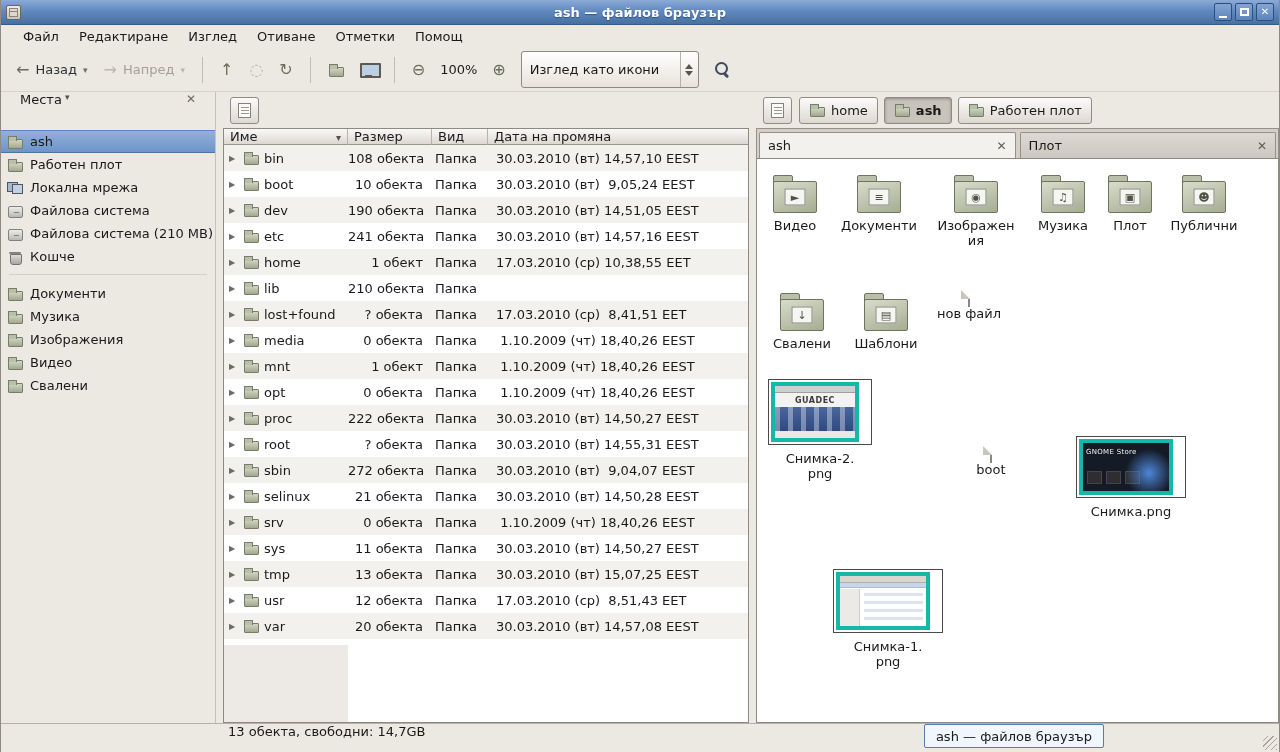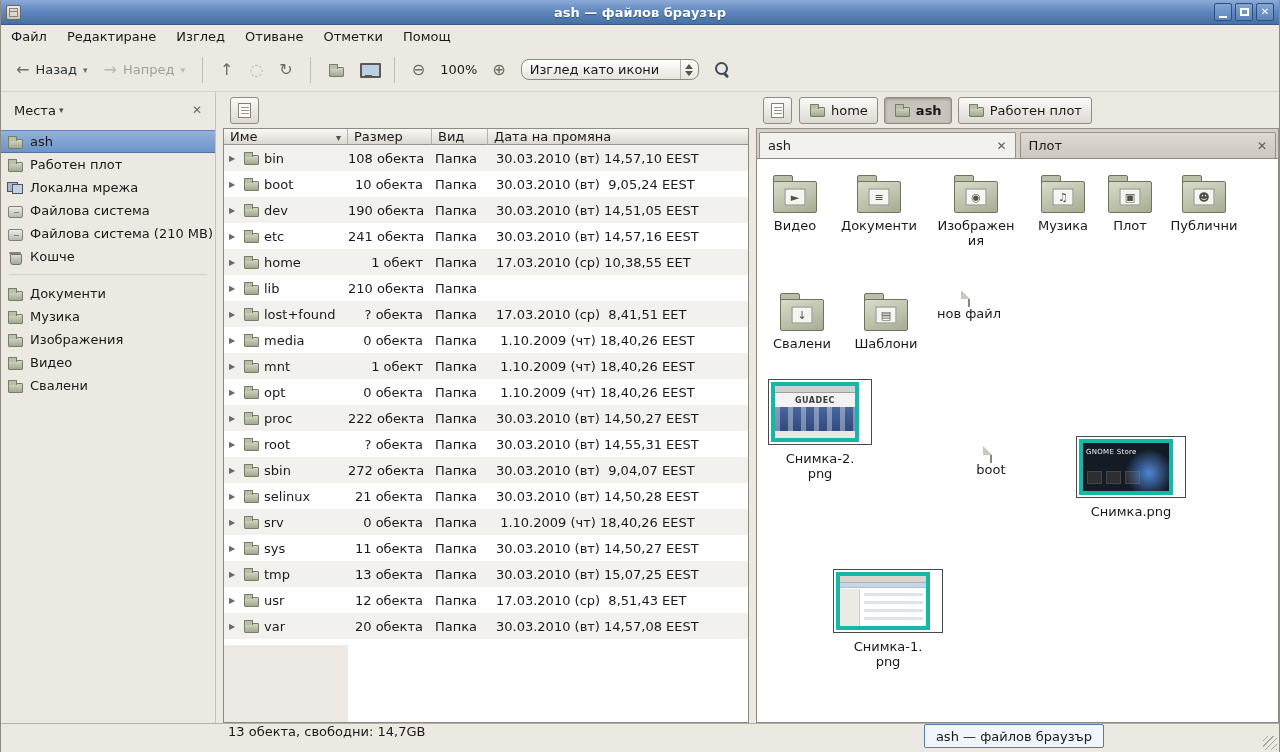--- a/index.html
+++ b/index.html
@@ -15,35 +15,35 @@
   .win-icon::before,.win-icon::after{content:"";position:absolute;left:2px;right:2px;height:4px;border:1px solid #8a857c;background:#ddd8cf}
   .win-icon::before{top:2px}.win-icon::after{bottom:2px}
   .title-text{position:absolute;left:50%;transform:translateX(-50%);color:#fff;font-weight:bold;text-shadow:0 1px 1px #2e5384;white-space:nowrap}
   .win-btns{margin-left:auto;display:flex;gap:3px}
   .win-btn{width:18px;height:18px;border:1px solid #2d4f7e;border-radius:2px;background:linear-gradient(#84a5d3,#5c85bd);
            display:flex;align-items:center;justify-content:center;color:#fff;font-size:10px;line-height:1}
   .g-min{width:8px;height:2px;background:#fff;margin-top:9px}
   .g-max{width:9px;height:8px;border:2px solid #fff}
 
   
-  .menubar{height:23px;display:flex;align-items:stretch;padding-left:0}
+  .menubar{height:23px;display:flex;align-items:stretch;padding-left:12px}
   .menu-item{display:flex;align-items:center;padding:0 10px}
 
   
   .toolbar{height:44px;display:flex;align-items:center;padding:0 8px;gap:2px;border-bottom:1px solid #d6d2ca}
   .tb-btn{display:inline-flex;align-items:center;gap:6px;padding:4px 7px;border-radius:3px;background:transparent;border:0;
           font:inherit;color:#2e3436;white-space:nowrap}
   .tb-btn.disabled{color:#a5a199}
   .tb-ic{font-size:16px;line-height:1;color:#68705c}
   .tb-btn.disabled .tb-ic{color:#bcb8af}
   .chev{font-size:9px;color:#68705c}
   .tb-btn.disabled .chev{color:#bcb8af}
   .tb-sep{width:1px;height:26px;background:#c2bdb4;margin:0 8px}
   .zoom-label{padding:0 6px}
-  .combo{height:21px;min-width:178px;border:1px solid #8e8981;border-radius:8px;background:linear-gradient(#ffffff,#e7e3dc);
+  .combo{height:37px;min-width:178px;border:1px solid #8e8981;border-radius:3px;background:linear-gradient(#ffffff,#e7e3dc);
          display:flex;align-items:center;padding:0 0 0 8px;margin:0 6px;gap:8px}
   .combo-spin{margin-left:auto;border-left:1px solid #b5b1a9;height:100%;width:18px;display:flex;flex-direction:column;
               align-items:center;justify-content:center;gap:2px}
   .tri-up{width:0;height:0;border-left:4px solid transparent;border-right:4px solid transparent;border-bottom:5px solid #5a564f}
   .tri-down{width:0;height:0;border-left:4px solid transparent;border-right:4px solid transparent;border-top:5px solid #5a564f}
   .mag{position:relative;width:17px;height:17px;display:inline-block}
   .mag::before{content:"";position:absolute;left:1px;top:1px;width:9px;height:9px;border:2px solid #3e4a5e;border-radius:50%}
   .mag::after{content:"";position:absolute;left:11px;top:11px;width:6px;height:3px;background:#3e4a5e;border-radius:2px;
               transform:rotate(45deg);transform-origin:0 0}
   .mini-monitor{width:17px;height:14px;position:relative;display:inline-block}
@@ -64,21 +64,21 @@
   .sic-trash::before{content:"";position:absolute;left:3px;top:5px;width:10px;height:9px;
       background:linear-gradient(#dcdcd7,#a8a8a0);border:1px solid #74746e;border-radius:0 0 3px 3px}
   .sic-trash::after{content:"";position:absolute;left:2px;top:3px;width:12px;height:2px;background:#84847e;border-radius:1px}
 
   
   .main{display:flex;height:631px}
   .splitter{width:7px;flex:none}
 
   
   .sidebar{width:215px;flex:none;display:flex;flex-direction:column;border-right:1px solid #c6c1b9}
-  .side-header{height:36px;display:flex;align-items:center;gap:3px;padding:0 13px}
+  .side-header{height:36px;display:flex;align-items:flex-start;gap:3px;padding:0 19px}
   .side-caret{font-size:9px;color:#55514a}
   .side-close{margin-left:auto;color:#6e6a63;font-size:12px}
   .side-list{flex:1;background:#ece8e2;padding-top:2px}
   .side-item{height:23px;display:flex;align-items:center;gap:7px;padding:0 6px;white-space:nowrap;overflow:hidden}
   .side-item.selected{background:linear-gradient(#93b1da,#6d94c9);border-top:1px solid #5f85bb;border-bottom:1px solid #50749f}
   .side-sep{border-top:1px solid #d4cfc7;margin:6px 8px 7px 8px}
 
   
   .locbar{height:36px;display:flex;align-items:center;gap:7px;padding:0 7px;flex:none}
   .loc-toggle{width:29px;height:27px;border:1px solid #908b83;border-radius:3px;background:linear-gradient(#fcfbfa,#ddd8d1);

